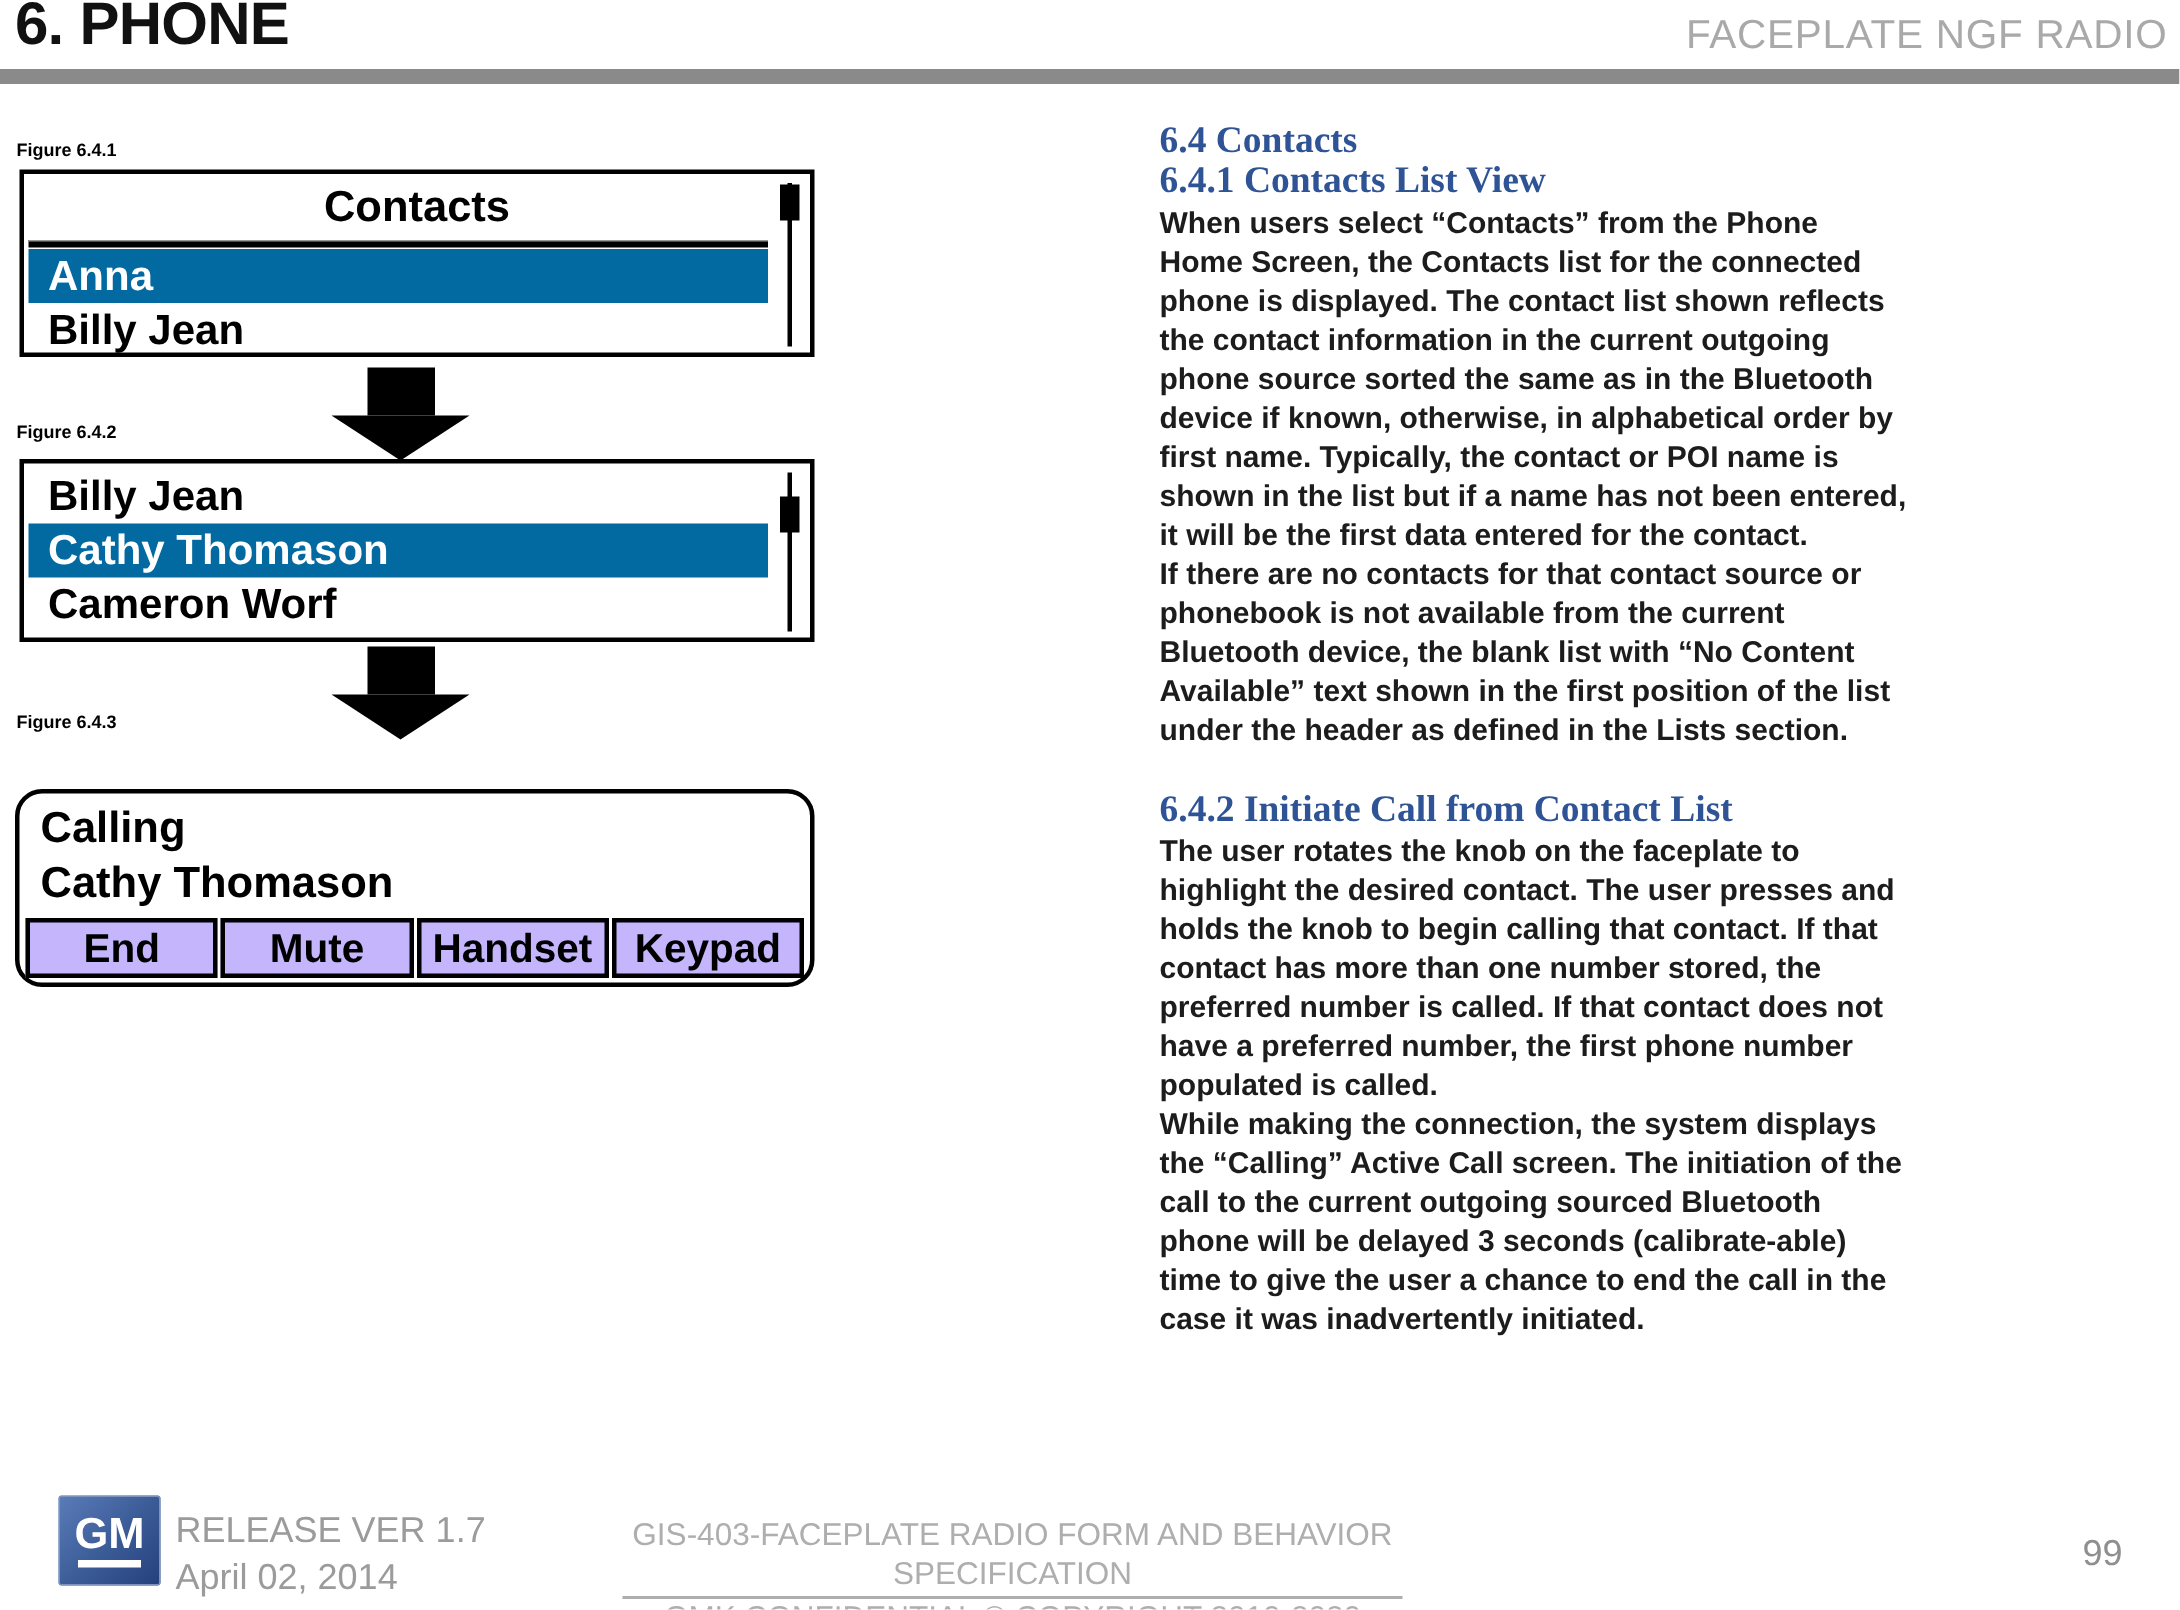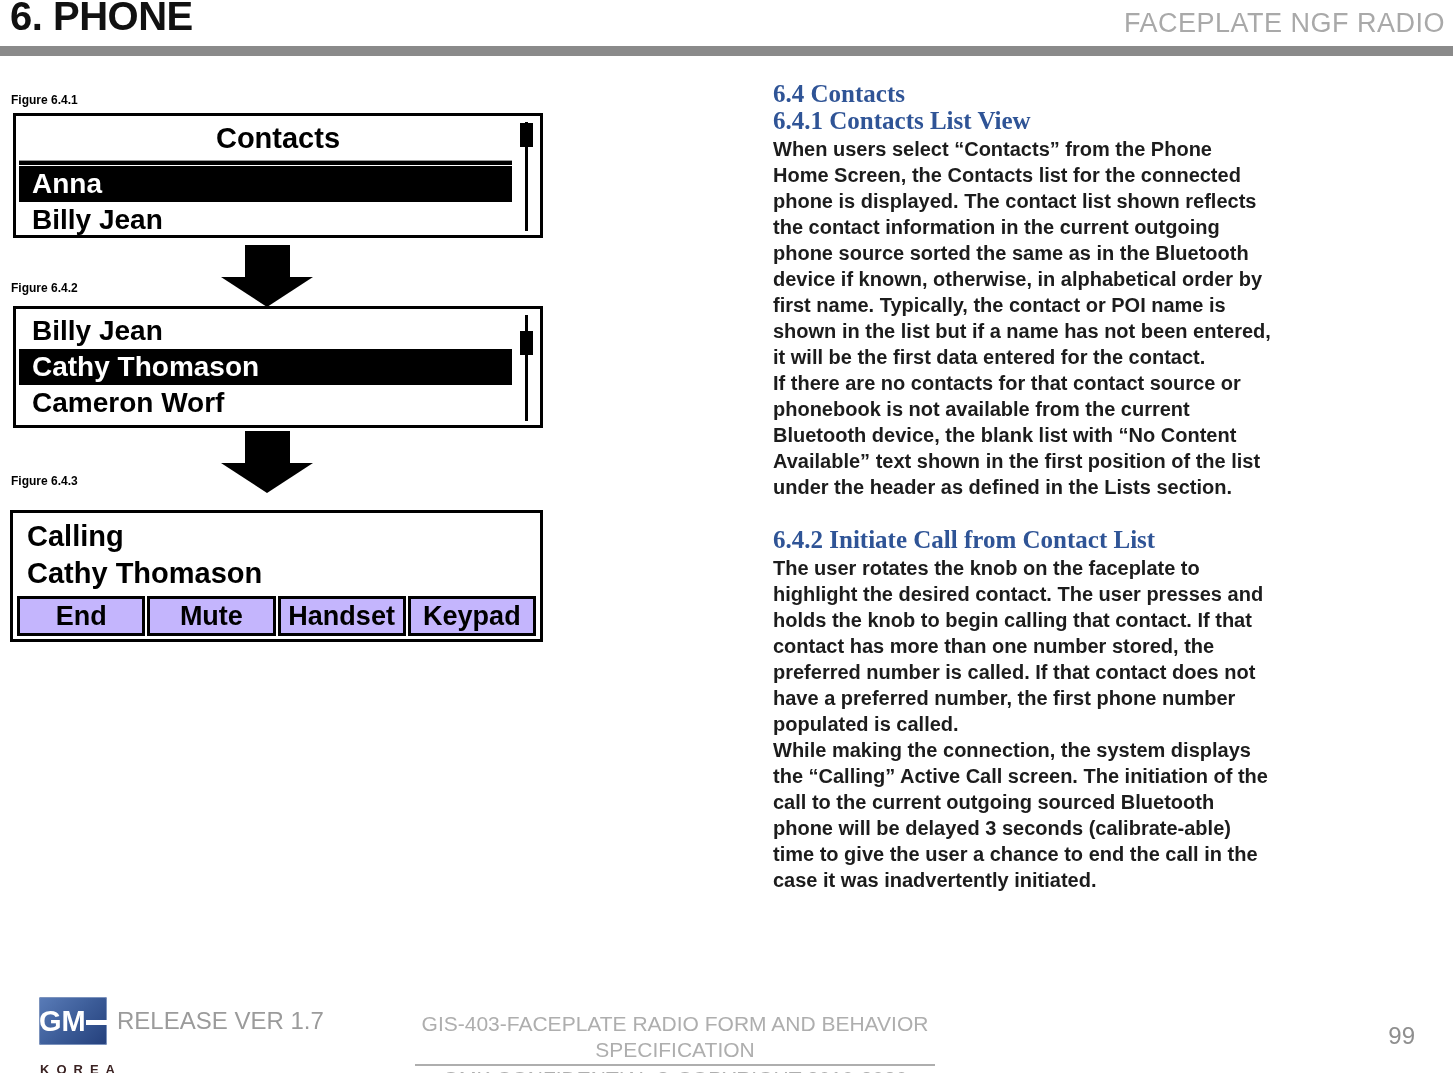--- a/index.html
+++ b/index.html
@@ -21,36 +21,36 @@
   }
   
   .fig-label{position:absolute;left:11px;font-size:12px;font-weight:700;color:#000;}
   #lbl1{top:93px;} #lbl2{top:281px;} #lbl3{top:474px;}
   
   .screen{
     position:absolute;left:13px;width:524px;border:3px solid #000;background:#fff;
   }
   #screen1{top:113px;height:119px;}
   #screen2{top:306px;height:116px;}
-  #screen3{left:10px;top:510px;width:527px;height:126px;}
+  #screen3{left:10px;top:526px;width:527px;height:126px;border-radius:18px;}
   .screen-title{
     text-align:center;font-size:29px;font-weight:700;padding-top:2px;line-height:40px;
   }
   .screen-sep{
     position:absolute;left:3px;right:28px;top:44px;height:4px;background:#000;
     border-top:1px solid #999;
   }
   .rows{position:absolute;left:3px;right:28px;}
   #screen1 .rows{top:50px;}
   #screen2 .rows{top:4px;}
   .row{
     height:36px;display:flex;align-items:center;font-size:28px;font-weight:700;
     padding-left:13px;color:#000;white-space:nowrap;overflow:hidden;
   }
-  .row.hl{background:#000000;color:#fff;}
+  .row.hl{background:#0369a1;color:#fff;}
   .sb-track{position:absolute;right:12px;top:6px;bottom:4px;width:3px;background:#000;}
   .sb-thumb{position:absolute;right:7px;width:13px;height:24px;background:#000;}
   #screen1 .sb-thumb{top:7px;}
   #screen2 .sb-thumb{top:22px;}
   .call-lines{padding-top:5px;}
   .call-line{font-size:29px;font-weight:700;padding-left:14px;line-height:37px;white-space:nowrap;}
   .btn-row{
     position:absolute;left:4px;right:4px;bottom:3px;height:40px;display:flex;gap:2px;
   }
   .btn{
@@ -71,23 +71,23 @@
     font-size:25px;font-weight:700;line-height:27px;margin:0;
   }
   .para{
     font-size:20px;font-weight:700;line-height:26px;color:#1c1c1c;margin:0;
   }
   .body-block{margin-top:2px;}
   .section-gap{height:26px;}
   
   .gm-logo{position:absolute;left:36px;top:997px;width:74px;text-align:center;}
   .gm-square{
-    width:68px;height:48px;margin:0 auto;border-radius:2px;
+    width:68px;height:60px;margin:0 auto;border-radius:2px;
     background:linear-gradient(135deg,#5a7cb8 0%,#3a5a96 55%,#24407c 100%);
-    display:flex;flex-direction:row;align-items:center;justify-content:center;
+    display:flex;flex-direction:column;align-items:center;justify-content:center;
     box-shadow:inset 0 0 0 1px #7c93bd;
   }
   .gm-text{color:#fff;font-size:29px;font-weight:700;line-height:29px;letter-spacing:0px;}
   .gm-underline{width:42px;height:5px;background:#fff;margin-top:2px;}
   .gm-korea{
     font-size:13px;font-weight:700;letter-spacing:7px;color:#3b2323;margin-top:17px;
     padding-left:4px;white-space:nowrap;
   }
   .release-block{
     position:absolute;left:117px;top:1005px;color:#9b9b9b;font-size:24px;line-height:31px;
@@ -171,20 +171,21 @@
 <div class="gm-logo">
   <div class="gm-square">
     <div class="gm-text">GM</div>
     <div class="gm-underline"></div>
   </div>
   <div class="gm-korea">KOREA</div>
 </div>
 
 <div class="release-block">
   <div>RELEASE VER 1.7</div>
+  <div>April 02, 2014</div>
 </div>
 
 <div class="footer-center">
   <span class="footer-doc-title">GIS-403-FACEPLATE RADIO FORM AND BEHAVIOR SPECIFICATION</span><br>
   <span>GMK CONFIDENTIAL © COPYRIGHT 2010-2020 GENERAL MOTORS</span>
 </div>
 
 <div class="page-number">99</div>
 
 </body></html>

